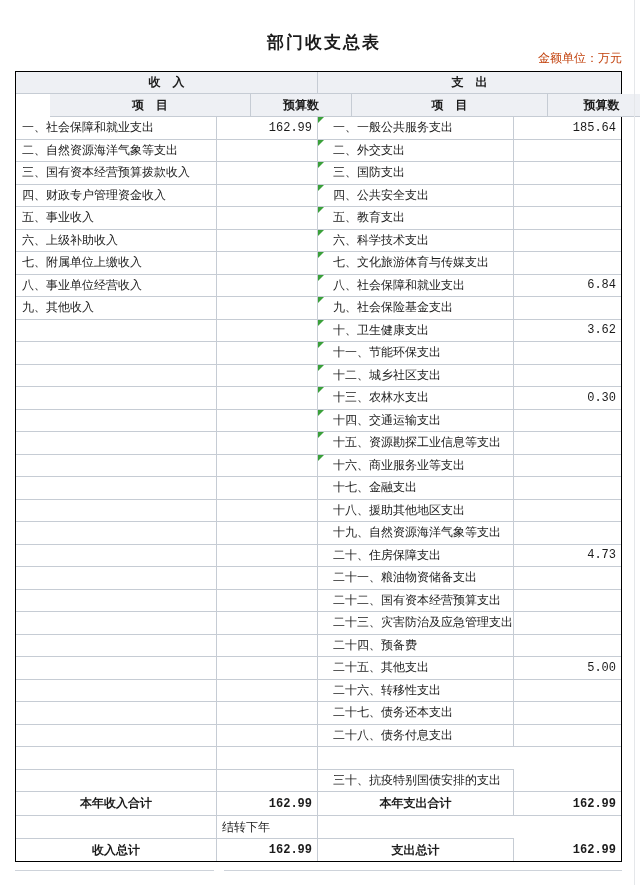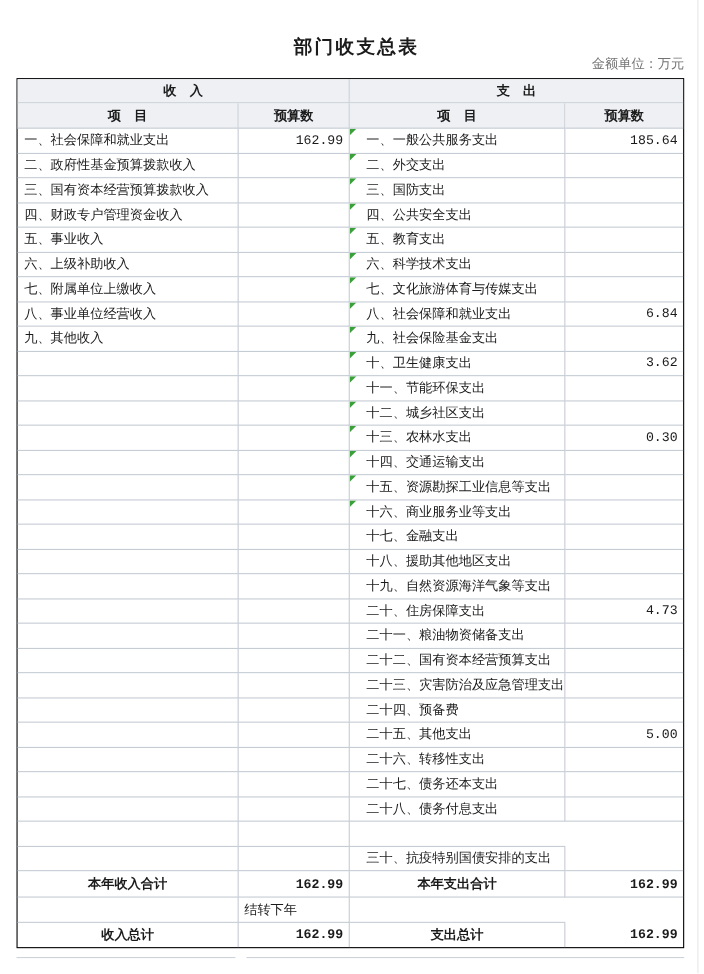--- a/index.html
+++ b/index.html
@@ -5,37 +5,37 @@
   html,body{margin:0;padding:0;}
   body{
     width:640px;height:885px;position:relative;background:#ffffff;
     font-family:"Liberation Sans",sans-serif;color:#1b1b1b;overflow:hidden;
   }
   .title{
     position:absolute;top:31px;left:4px;width:640px;text-align:center;
     font-size:17px;font-weight:bold;letter-spacing:2px;
   }
   .unit-note{
-    position:absolute;top:50px;right:18px;font-size:12px;color:#737373;
+    position:absolute;top:50px;right:18px;font-size:12px;color:#c2410c;
   }
   .sheet{
     position:absolute;left:15px;top:71px;width:605px;
     border:1px solid #000000;background:#ffffff;
   }
   .trow{display:grid;grid-template-columns:201px 101px 196px 107px;}
   .cell{
     box-sizing:border-box;position:relative;
     border-right:1px solid #c6ccd4;border-bottom:1px solid #c6ccd4;
     display:flex;align-items:center;font-size:12px;overflow:hidden;
     white-space:nowrap;
   }
   .cell:last-child{border-right:none;}
   .hdr1{height:22px;}
   .hdr1 .cell{background:#eef0f4;justify-content:center;font-weight:bold;}
-  .hdr2{height:23px;}
+  .hdr2{height:23px;margin-left:34px;}
   .hdr2 .cell{background:#eef0f4;justify-content:center;font-weight:bold;}
   .drow{height:22.5px;}
   .item-income .label{padding-left:6px;}
   .item-expense .label{padding-left:15px;}
   .num{justify-content:flex-end;font-family:"Liberation Mono",monospace;}
   .num span{padding-right:5px;}
   .sum-row{height:24px;}
   .carry-row{height:23px;}
   .grand-row{height:22px;}
   .grand-row .cell{border-bottom:none;}
@@ -98,21 +98,21 @@
     <div class="cell item-expense">
       <span class="marker"></span>
       <span class="label">一、一般公共服务支出</span>
     </div>
     <div class="cell num">
       <span>185.64</span>
     </div>
   </div>
       <div class="trow drow">
     <div class="cell item-income">
-      <span class="label">二、政府性基金预算拨款收入</span>
+      <span class="label">二、自然资源海洋气象等支出</span>
     </div>
     <div class="cell num">
       <span></span>
     </div>
     <div class="cell item-expense">
       <span class="marker"></span>
       <span class="label">二、外交支出</span>
     </div>
     <div class="cell num">
       <span></span>

